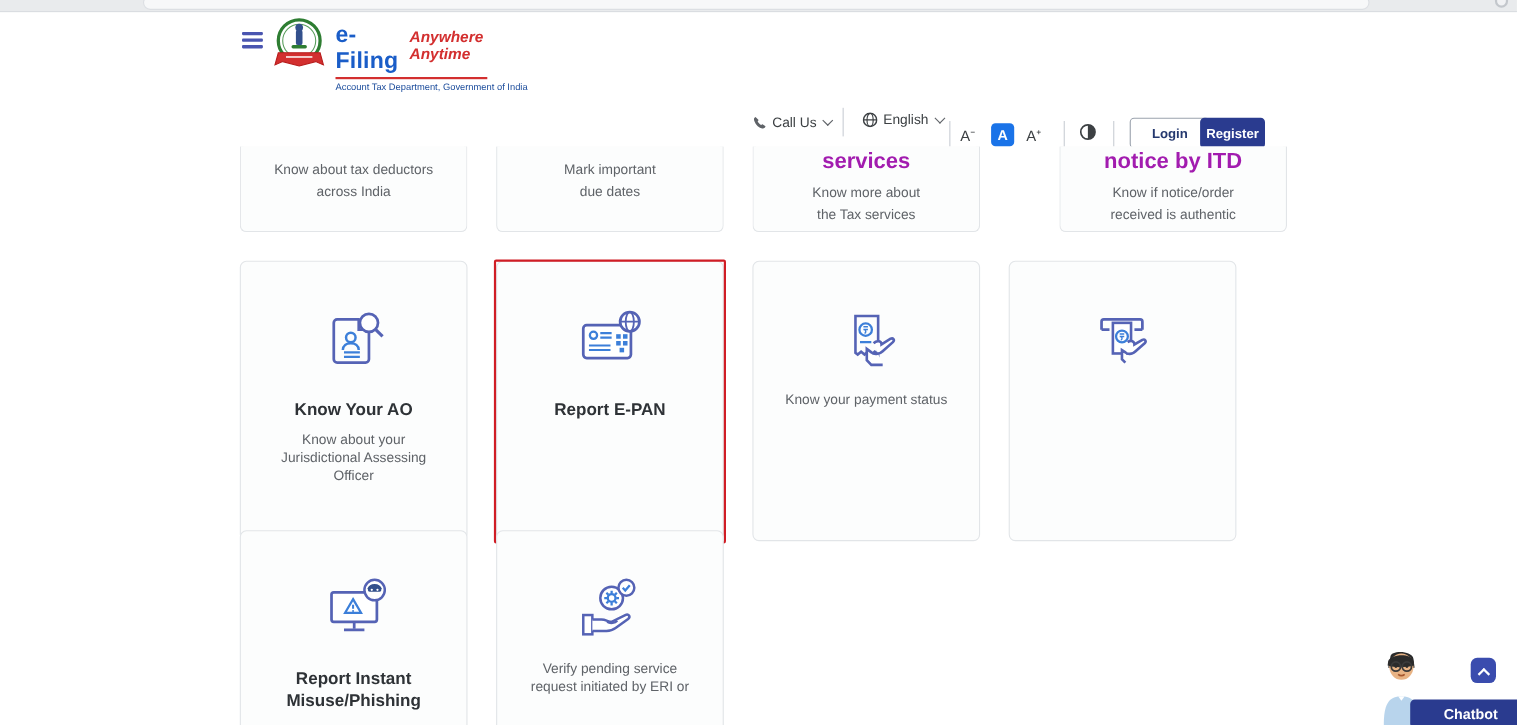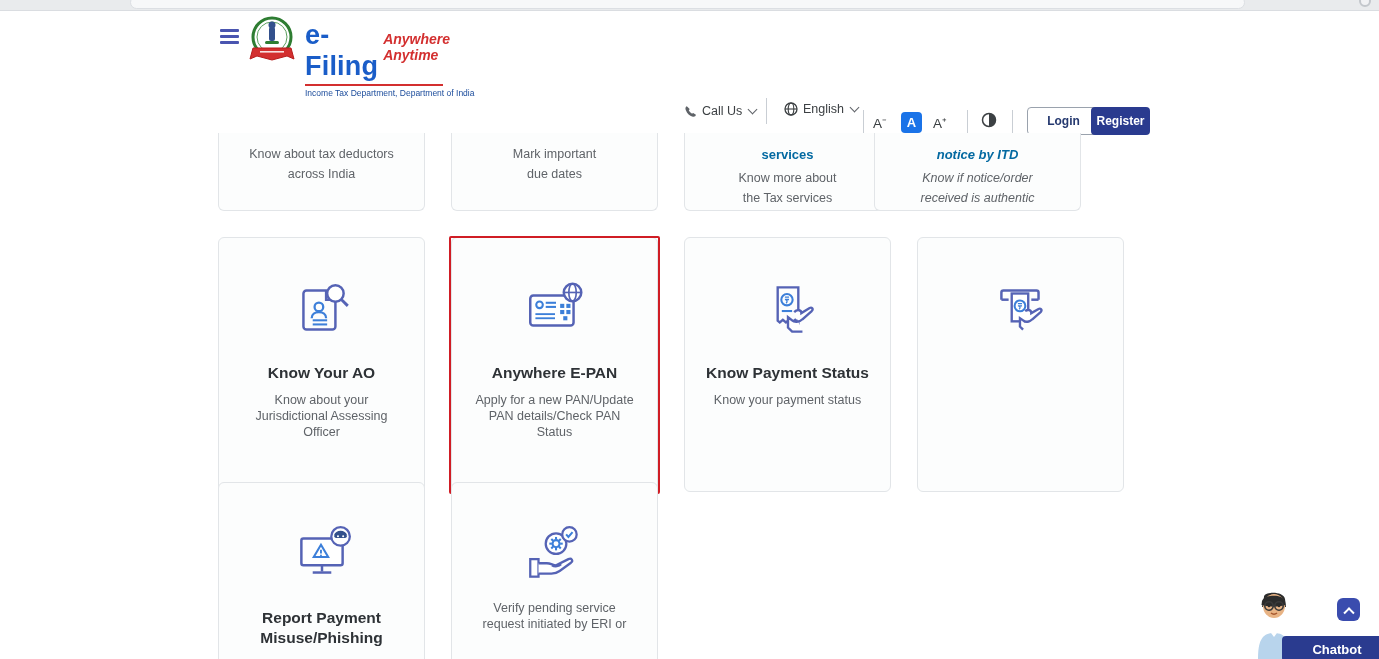--- a/index.html
+++ b/index.html
@@ -17,21 +17,21 @@
 
   
   .hamburger { position:absolute; left:220px; top:29px; width:19px; height:15px;
                display:flex; flex-direction:column; justify-content:space-between; cursor:pointer; }
   .hamburger span { display:block; height:3px; background:#4a55b0; border-radius:1px; }
 
   .emblem { position:absolute; left:247px; top:15px; width:50px; height:52px; }
 
   .logo-text { position:absolute; left:305px; top:20px; width:170px; }
   .logo-row1 { display:flex; align-items:baseline; gap:5px; }
-  .logo-efiling { font-size:27px; font-weight:bold; color:#1a5dc8; letter-spacing:.2px; }
+  .logo-efiling { font-size:21px; font-weight:bold; color:#1a5dc8; letter-spacing:.2px; }
   .logo-tagline { font-size:14px; font-style:italic; color:#d32f2f; font-weight:bold; }
   .logo-divider { width:138px; height:2px; background:#d32f2f; margin-top:2px; }
   .logo-sub { font-size:8.5px; color:#1a4b9b; margin-top:2px; white-space:nowrap; }
 
   
   .topbar-item { position:absolute; display:flex; align-items:center; gap:5px;
                  font-size:12.5px; color:#3c4043; cursor:pointer; }
   .chev { width:7px; height:7px; border-right:1.5px solid #5f6368; border-bottom:1.5px solid #5f6368;
           transform:rotate(45deg); margin-top:-3px; margin-left:2px; }
   .vdiv { position:absolute; width:1px; background:#c9ced4; }
@@ -54,21 +54,21 @@
   .card { position:absolute; width:207px; background:#fcfdfd; border:1px solid #e2e5e8;
           border-radius:6px; cursor:pointer; text-align:center; }
   .card-clipped { height:78px; border-top:none; border-radius:0 0 6px 6px; overflow:hidden; }
   .row2 { top:237px; height:255px; }
   .row3 { top:482px; height:225px; }
   .card-icon { margin-top:36px; height:72px; display:flex; align-items:center; justify-content:center; }
   .card-title { font-size:15.5px; font-weight:bold; color:#2e3236; margin-top:17px;
                 white-space:pre-line; line-height:20px; }
   .card-sub { font-size:12.5px; color:#5f6368; margin-top:9px; line-height:16px;
               white-space:pre-line; padding:0 10px; }
-  .clip-title { font-size:13px; font-weight:bold; color:#0369a1; margin-top:14px; white-space:pre-line; }
+  .clip-title { font-size:20px; font-weight:bold; color:#a21caf; margin-top:3px; white-space:pre-line; }
   .clip-sub { font-size:12.5px; color:#5f6368; line-height:20px; white-space:pre-line; }
   .mt10 { margin-top:11px; }
   .mt6 { margin-top:6px; }
   .highlight-ring { position:absolute; left:-3px; top:-2px; right:-3px; bottom:-3px;
                     border:2px solid #d01d25; pointer-events:none; border-radius:2px; }
 
   
   .scroll-top { position:absolute; left:1337px; top:598px; width:23px; height:23px;
                 background:#3a4cae; border:none; border-radius:6px; cursor:pointer;
                 display:flex; align-items:center; justify-content:center; }
@@ -105,21 +105,21 @@
     <rect x="13" y="36" width="24" height="1.6" fill="#ffffff" opacity="0.85"></rect>
   </svg>
 </div>
 
 <div class="logo-text">
   <div class="logo-row1">
     <span class="logo-efiling">e-Filing</span>
     <span class="logo-tagline">Anywhere Anytime</span>
   </div>
   <div class="logo-divider"></div>
-  <div class="logo-sub">Income Tax Department, Department of India</div>
+  <div class="logo-sub">Account Tax Department, Government of India</div>
 </div>
 
 <div class="topbar-item" style="left:684px; top:104px;">
   <svg width="13" height="13" viewBox="0 0 12 12">
     <path d="M2.6 1.2 C1.4 1.7 1 3 1.6 4.6 C2.9 8.2 5.8 10.4 8.2 10.9 C9.8 11.2 10.9 10.2 11 9.1 L8.8 7.5 C8.3 7.2 7.8 7.5 7.5 8 C6.3 7.4 5 6.1 4.4 4.8 C4.9 4.6 5.3 4 5 3.5 Z" fill="#5f6368"></path>
   </svg>
   <span>Call Us</span>
   <span class="chev"></span>
 </div>
 
@@ -161,21 +161,21 @@
 </div>
 <div class="card card-clipped" style="left:451px; top:133px;">
   <div class="clip-sub mt10">Mark important
 due dates</div>
 </div>
 <div class="card card-clipped" style="left:684px; top:133px;">
   <div class="clip-title">services</div>
   <div class="clip-sub mt6">Know more about
 the Tax services</div>
 </div>
-<div class="card card-clipped" style="left:874px; top:133px;font-style:italic;">
+<div class="card card-clipped" style="left:963px; top:133px;">
   <div class="clip-title">notice by ITD</div>
   <div class="clip-sub mt6">Know if notice/order
 received is authentic</div>
 </div>
 
 <div class="card row2" style="left:218px;">
   <div class="card-icon">
     <svg width="66" height="66" viewBox="0 0 64 64" fill="none">
       <path d="M17 13 h19 l9 9 v26 a3 3 0 0 1 -3 3 h-25 a3 3 0 0 1 -3 -3 v-32 a3 3 0 0 1 3 -3 z" stroke="#5563b5" stroke-width="2.4"></path>
       <path d="M36 13 v9 h9" stroke="#5563b5" stroke-width="2.4"></path>
@@ -206,37 +206,33 @@
       <rect x="37" y="26" width="4" height="4" fill="#3c7fd9"></rect>
       <rect x="43" y="26" width="4" height="4" fill="#3c7fd9"></rect>
       <rect x="37" y="32" width="4" height="4" fill="#3c7fd9"></rect>
       <rect x="43" y="32" width="4" height="4" fill="#3c7fd9"></rect>
       <rect x="40" y="38" width="4" height="4" fill="#3c7fd9"></rect>
       <circle cx="49" cy="15" r="8.5" fill="#fff" stroke="#5563b5" stroke-width="2.4"></circle>
       <ellipse cx="49" cy="15" rx="3.6" ry="8.5" stroke="#5563b5" stroke-width="1.6"></ellipse>
       <line x1="40.5" y1="15" x2="57.5" y2="15" stroke="#5563b5" stroke-width="1.6"></line>
     </svg>
   </div>
-  <div class="card-title">Anywhere E-PAN</div>
-  <div class="card-sub">Apply for a new PAN/Update
-PAN details/Check PAN
-Status</div>
+  <div class="card-title">Report E-PAN</div>
 </div>
 
 <div class="card row2" style="left:684px;">
   <div class="card-icon">
     <svg width="66" height="66" viewBox="0 0 64 64" fill="none">
       <path d="M22 10 h20 v34 l-3 -2.5 -3 2.5 -3 -2.5 -3 2.5 -3 -2.5 -3 2.5 -2 -1.6 z" stroke="#5563b5" stroke-width="2.3"></path>
       <circle cx="31" cy="22" r="5.5" stroke="#3c7fd9" stroke-width="2"></circle>
       <path d="M29 19.5 h4 M29 21.8 h4 M29.5 21.8 c2 0 2 3 .5 3.4" stroke="#3c7fd9" stroke-width="1.3"></path>
       <line x1="26" y1="33" x2="36" y2="33" stroke="#3c7fd9" stroke-width="2"></line>
       <path d="M38 34 c3-3 7-2 7 1 l8 -5 c2-1 4 1 2 3 l-9 8 c-3 3 -8 3 -10 1 l-4 -3 v10 l4 4 h10" stroke="#5563b5" stroke-width="2.3" fill="#fff"></path>
     </svg>
   </div>
-  <div class="card-title">Know Payment Status</div>
   <div class="card-sub">Know your payment status</div>
 </div>
 
 <div class="card row2" style="left:917px;">
   <div class="card-icon">
     <svg width="66" height="66" viewBox="0 0 64 64" fill="none">
       <path d="M13 22 v-7 a2 2 0 0 1 2-2 h32 a2 2 0 0 1 2 2 v7" stroke="#5563b5" stroke-width="2.4"></path>
       <line x1="13" y1="22" x2="20" y2="22" stroke="#5563b5" stroke-width="2.4"></line>
       <line x1="42" y1="22" x2="49" y2="22" stroke="#5563b5" stroke-width="2.4"></line>
       <rect x="23" y="16" width="16" height="27" stroke="#5563b5" stroke-width="2.3" fill="#fff"></rect>
@@ -256,21 +252,21 @@
       <path d="M31 22 l7 12 h-14 z" stroke="#3c7fd9" stroke-width="2"></path>
       <line x1="31" y1="27" x2="31" y2="30.5" stroke="#3c7fd9" stroke-width="1.8"></line>
       <circle cx="31" cy="32.4" r="0.9" fill="#3c7fd9"></circle>
       <circle cx="50" cy="14" r="9" fill="#fff" stroke="#5563b5" stroke-width="2.2"></circle>
       <path d="M43.5 13 a7 7 0 0 1 13 0 z" fill="#33508c"></path>
       <rect x="44" y="12" width="12" height="3.4" rx="1.7" fill="#33508c"></rect>
       <circle cx="47.5" cy="13.8" r="1" fill="#fff"></circle>
       <circle cx="52.5" cy="13.8" r="1" fill="#fff"></circle>
     </svg>
   </div>
-  <div class="card-title">Report Payment
+  <div class="card-title">Report Instant
 Misuse/Phishing</div>
 </div>
 
 <div class="card row3" style="left:451px;">
   <div class="card-icon">
     <svg width="66" height="66" viewBox="0 0 64 64" fill="none">
       <circle cx="33" cy="21" r="10" stroke="#5563b5" stroke-width="2.2" fill="#fff"></circle>
       <g stroke="#3c7fd9" stroke-width="2">
         <circle cx="33" cy="21" r="3.4"></circle>
         <line x1="33" y1="14.5" x2="33" y2="17"></line>

